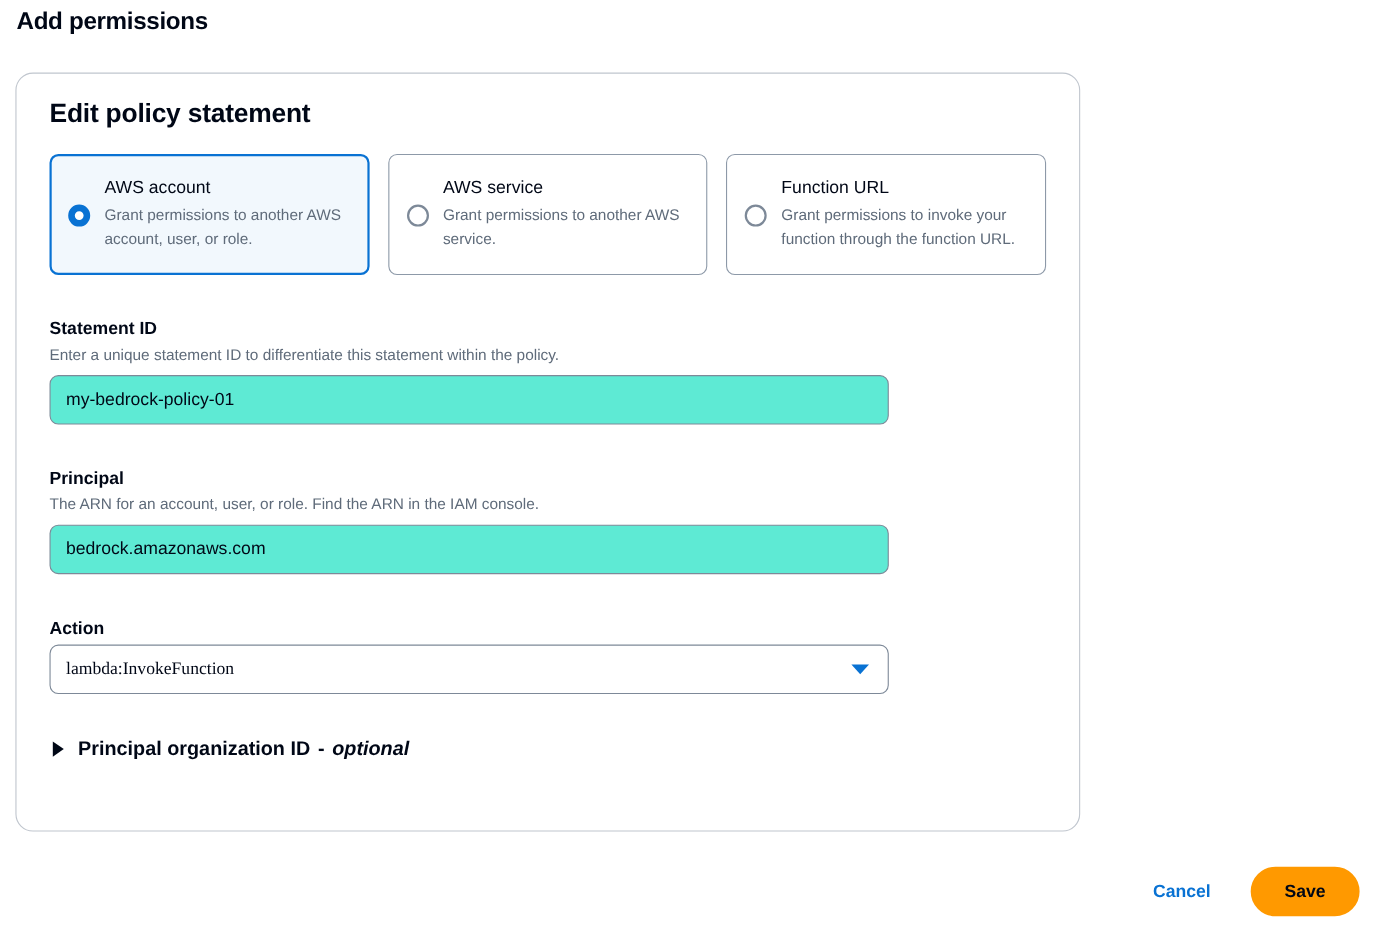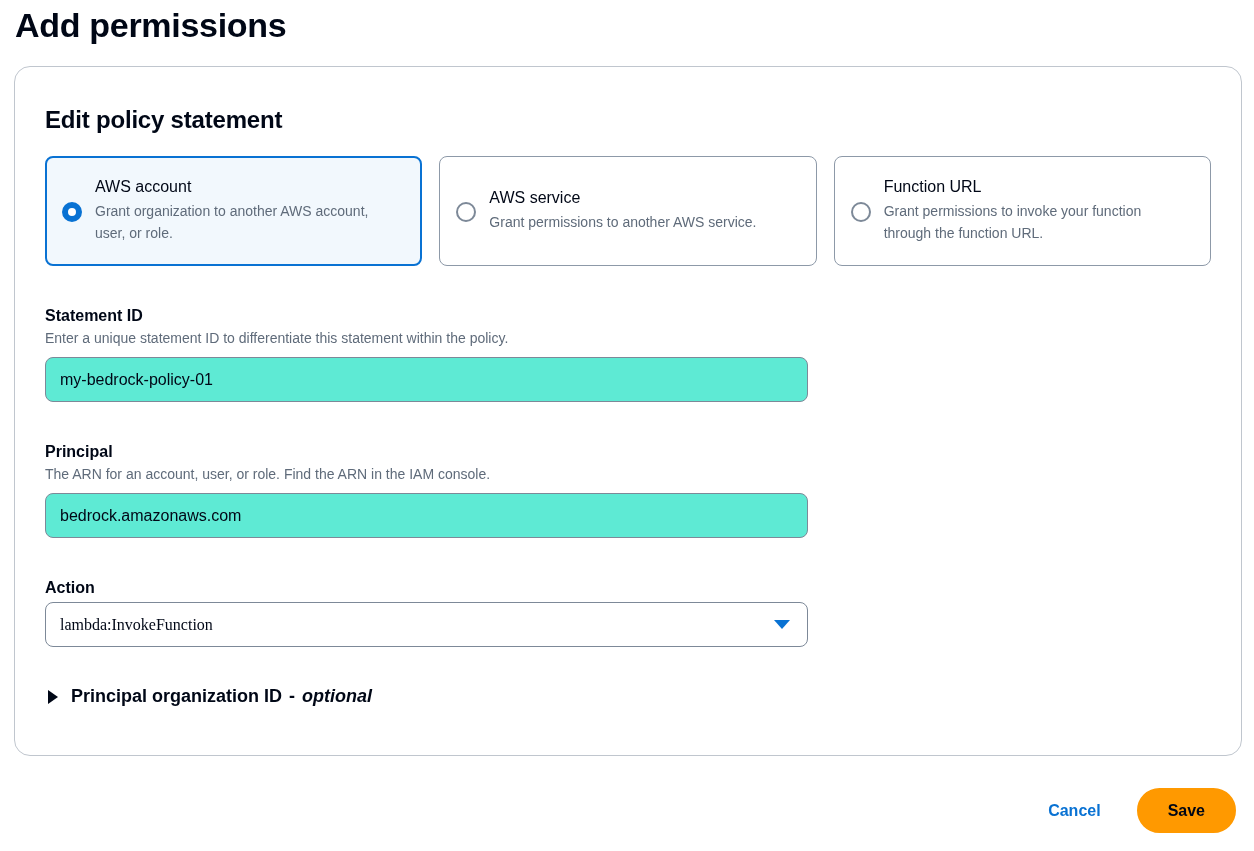--- a/index.html
+++ b/index.html
@@ -8,31 +8,31 @@
     width: 1254px; height: 851px;
     background: #ffffff;
     font-family: "Liberation Sans", "DejaVu Sans", sans-serif;
     color: #000716;
     position: relative;
     overflow: hidden;
   }
 
   .page-title {
     position: absolute; left: 15px; top: 6px;
-    font-size: 34px; font-weight: 700; letter-spacing: -0.3px;
+    font-size: 22px; font-weight: 700; letter-spacing: -0.3px;
     color: #000716; margin: 0;
   }
 
   .panel {
     position: absolute; left: 14px; top: 66px;
-    width: 1228px; height: 690px;
+    width: 968px; height: 690px;
     background: #ffffff;
     border: 1px solid #c0c6ce;
     border-radius: 16px;
-    padding: 39px 30px;
+    padding: 23px 30px;
   }
 
   .panel-heading {
     margin: 0 0 22px 0;
     font-size: 24px; font-weight: 700; color: #000716;
     letter-spacing: -0.2px;
   }
 
   .tiles {
     display: grid;
@@ -129,21 +129,21 @@
 
 <section class="panel">
   <h2 class="panel-heading">Edit policy statement</h2>
 
   <div class="tiles">
 
     <div class="tile selected">
       <span class="radio checked"></span>
       <span>
         <div class="tile-title">AWS account</div>
-        <div class="tile-desc">Grant organization to another AWS account, user, or role.</div>
+        <div class="tile-desc">Grant permissions to another AWS account, user, or role.</div>
       </span>
     </div>
 
     <div class="tile">
       <span class="radio unchecked"></span>
       <span>
         <div class="tile-title">AWS service</div>
         <div class="tile-desc">Grant permissions to another AWS service.</div>
       </span>
     </div>

